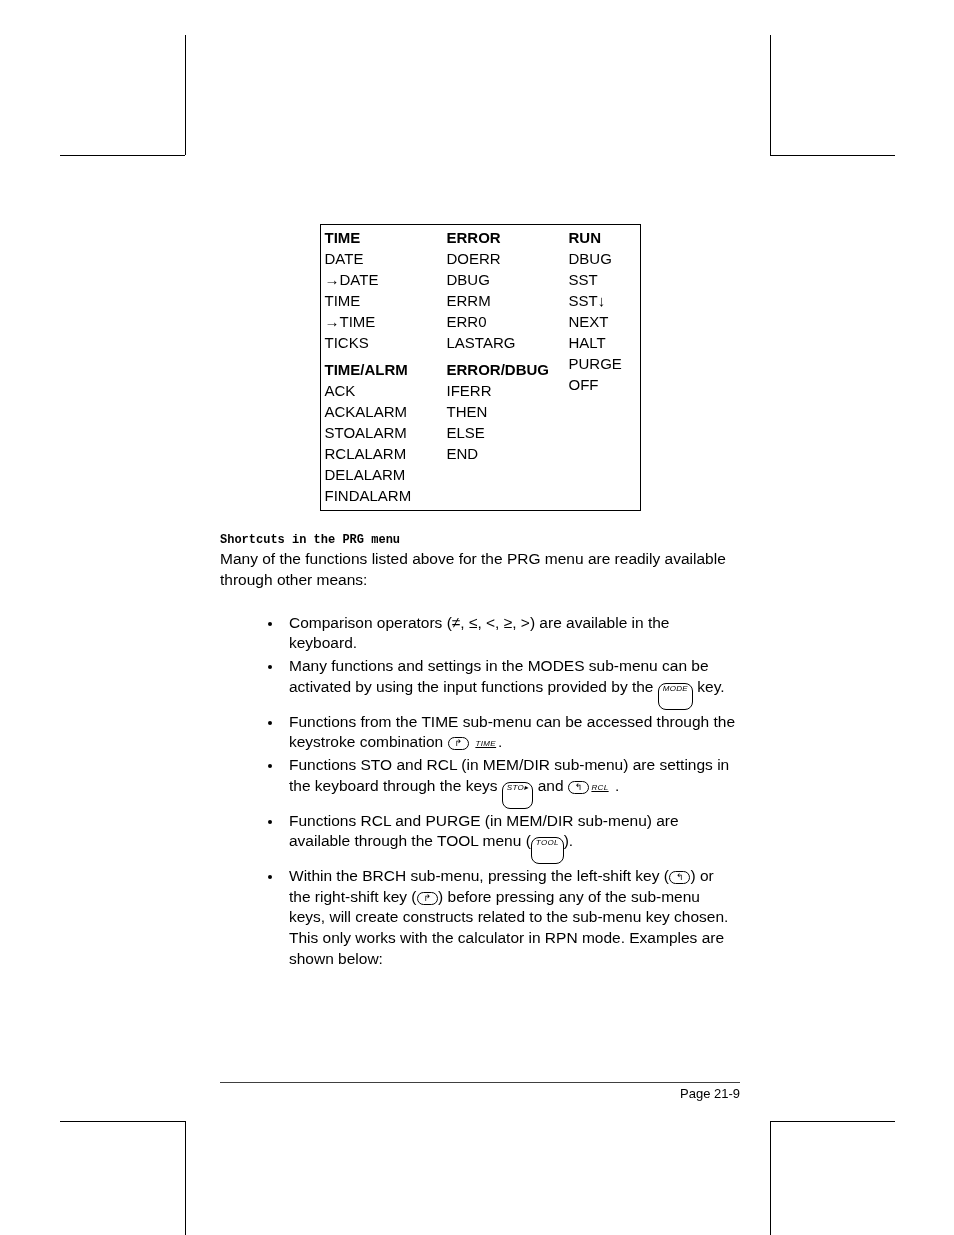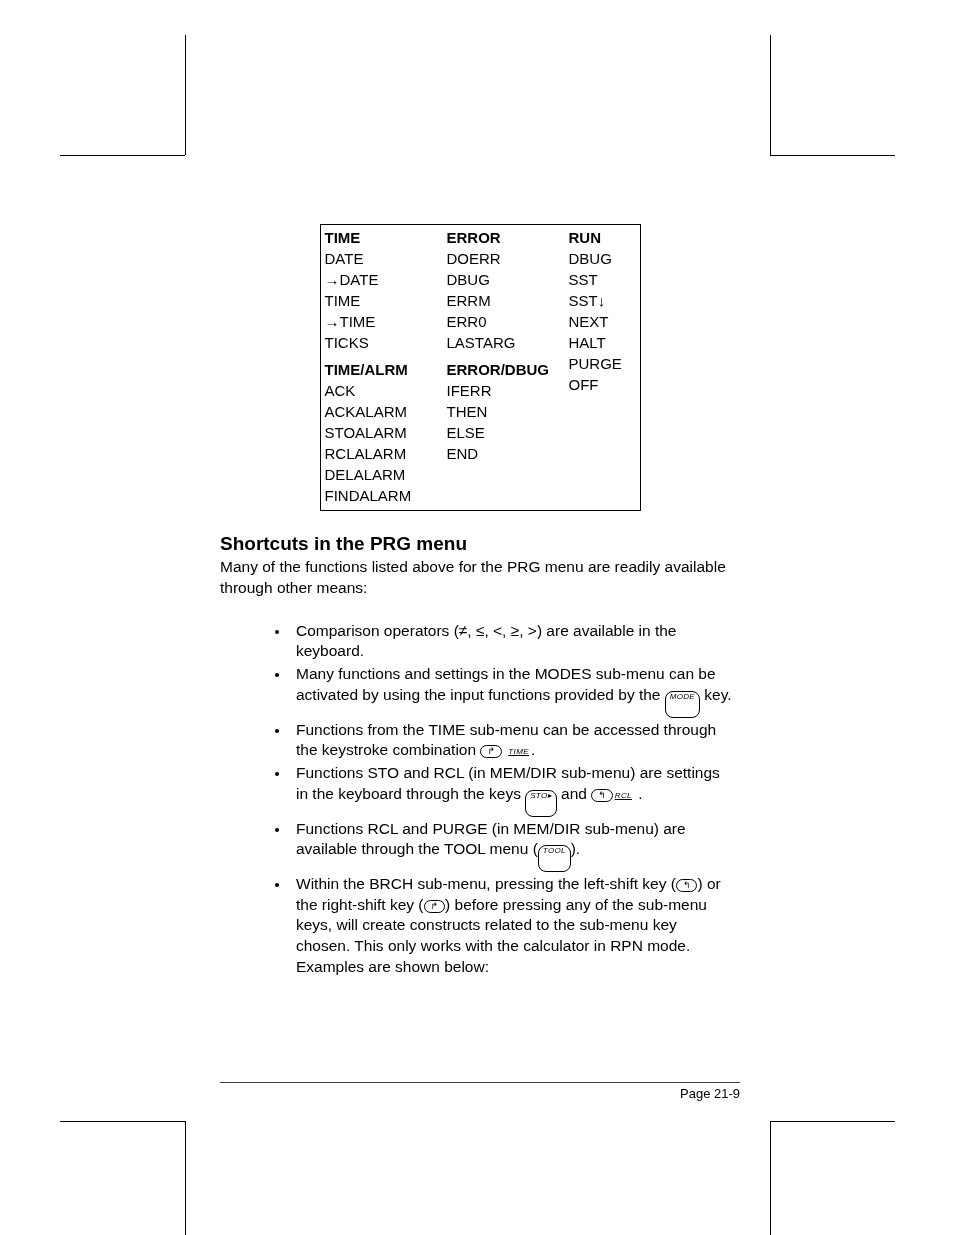--- a/index.html
+++ b/index.html
@@ -45,32 +45,32 @@
     padding: 2px 10px 4px 4px;
     font-family: "Segoe UI", "Helvetica Neue", Arial, sans-serif;
     width: 108px;
   }
   .menu-table td:nth-child(3) { width: 65px; padding-right:6px;}
   .menu-table .hdr { font-weight: bold; }
   .menu-table .row-line { line-height: 1.4; white-space: nowrap;}
   .spacer { height: 6px; display:block;}
 
   h2.section {
-    font-size: 19px;
+    font-size: 12px;
     font-weight: bold;
     margin: 0 0 2px 0;
-    font-family: Liberation Sans, sans-serif;
+    font-family: Liberation Mono, monospace;
   }
   .para {
     font-size: 15.5px;
     line-height: 1.35;
     margin: 0 0 22px 0;
   }
   ul.bullets {
-    margin: 8px;
+    margin: 1px;
     padding: 0 0 0 62px;
     font-size: 15.5px;
     line-height: 1.33;
   }
   ul.bullets li {
     margin-bottom: 2px;
     padding-left: 6px;
   }
   ul.bullets li::marker { font-size: 14px; }
 

